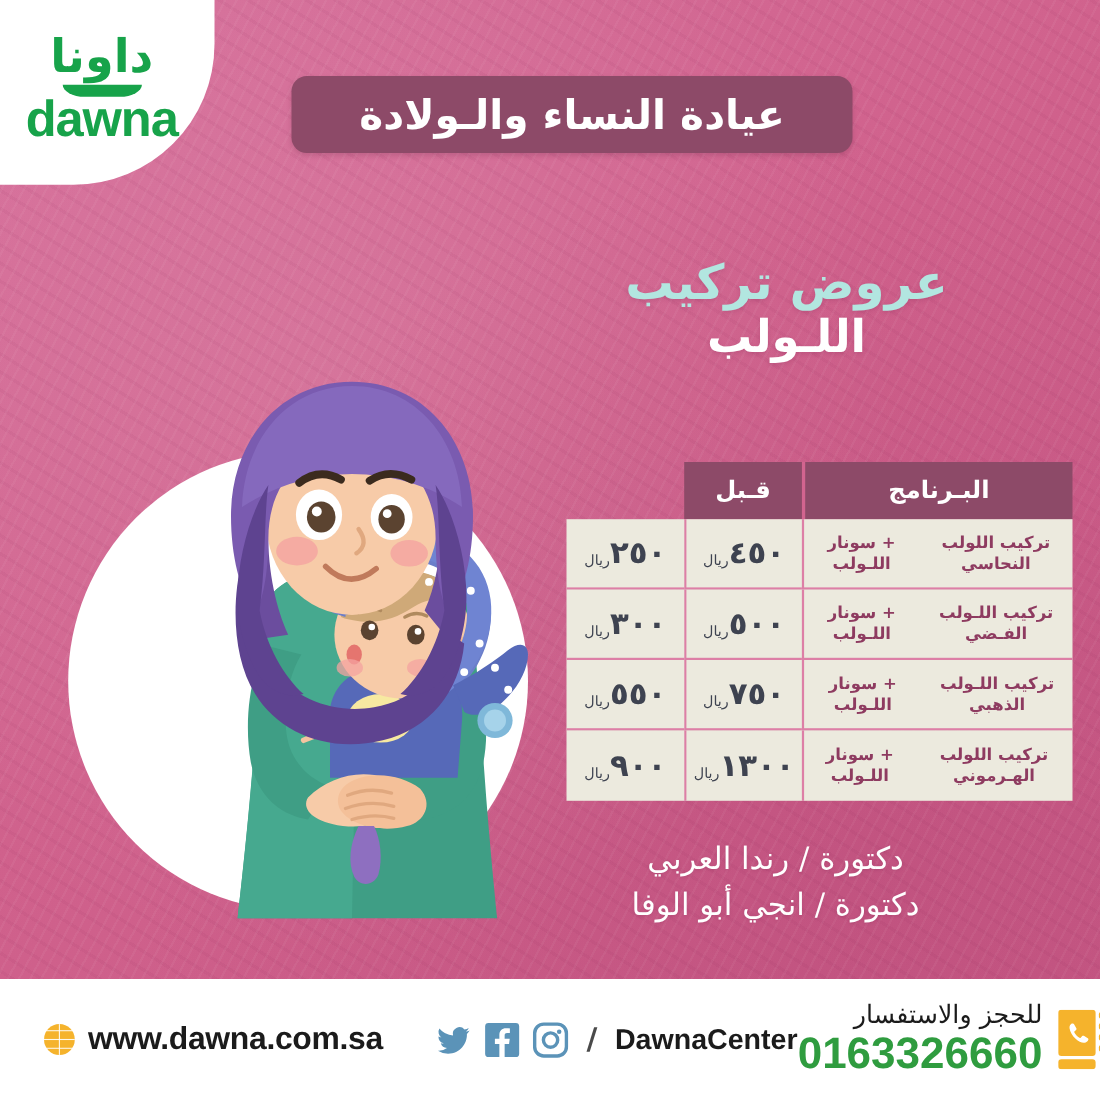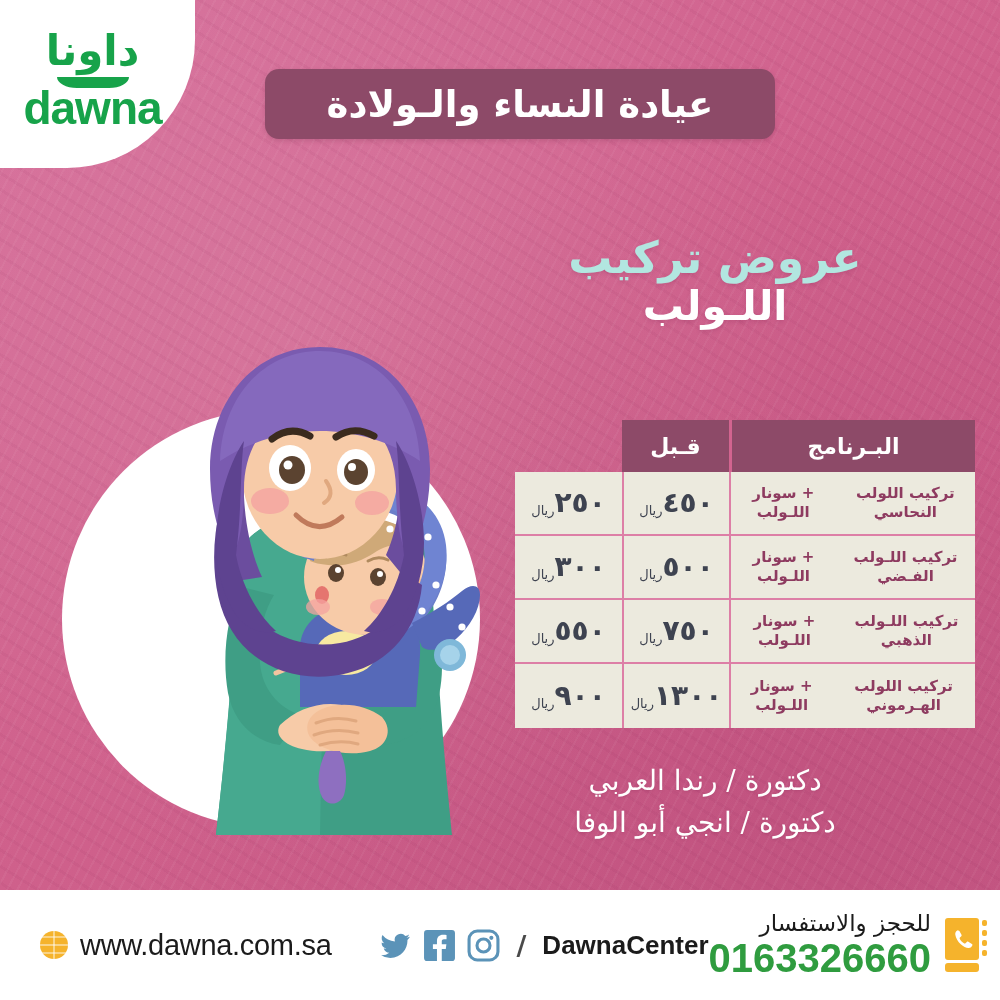--- a/index.html
+++ b/index.html
@@ -163,21 +163,21 @@
   .globe::before{
     content:""; position:absolute; left:50%; top:0; width:1px; height:100%;
     transform:translateX(-.5px); background:rgba(255,255,255,.9);
   }
   .globe::after{
     content:""; position:absolute; top:50%; left:0; width:100%; height:1px;
     transform:translateY(-.5px);
     background:rgba(255,255,255,.9);
     box-shadow:0 -8px 0 rgba(255,255,255,.85), 0 8px 0 rgba(255,255,255,.85);
   }
-  .url{ color:#1b1b1b; font-size:29px; font-weight:400; letter-spacing:-.3px;
+  .url{ color:#1b1b1b; font-size:29px; font-weight:700; letter-spacing:-.3px;
         font-family:"Liberation Sans",sans-serif; }
   .socials{ display:flex; align-items:center; gap:11px; margin-left:48px; }
   .s-ico{ width:33px; height:33px; flex:none; }
   .slash{ color:#4a4a4a; font-size:27px; font-weight:700; margin:0 5px; }
   .handle{ color:#1b1b1b; font-size:26px; font-weight:700;
            font-family:"Liberation Sans",sans-serif; }
   .f-right{ display:flex; align-items:center; gap:14px; margin-left:auto; margin-right:36px; }
   .bookicon{ width:46px; height:54px; flex:none; }
   .f-right-txt{ direction:rtl; text-align:right; }
   .book-label{ color:#1b1b1b; font-size:23px; font-weight:400; line-height:1.1; }

